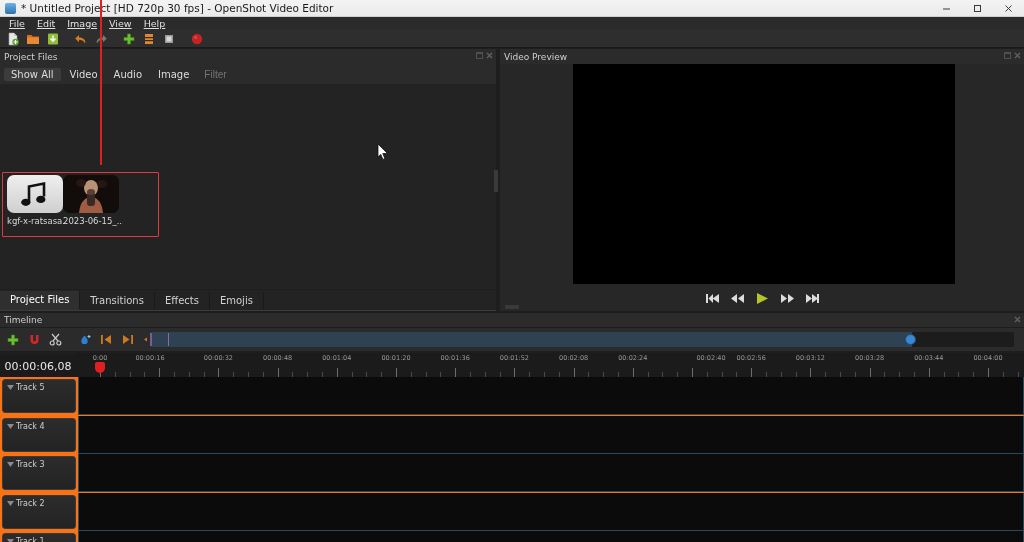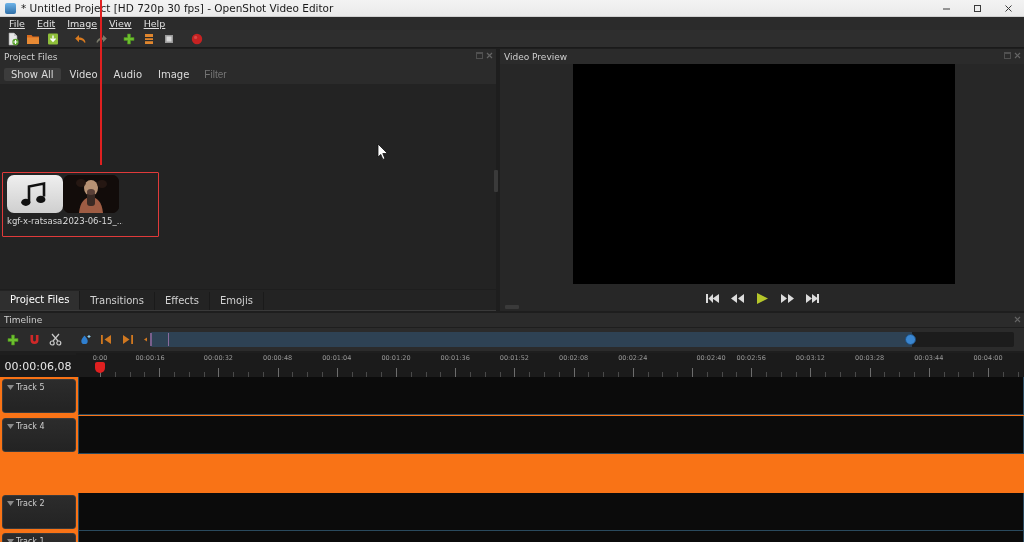--- a/index.html
+++ b/index.html
@@ -566,20 +566,29 @@
       </div>
       <div class="track" style="top: 38.6px; height: 41px; padding-left: 22px;">
         <div class="track-body"></div>
         <div class="track-head">
           <svg class="track-caret" width="7" height="5" viewBox="0 0 7 5">
             <path d="M0 0l3.5 5L7 0z" fill="#8a8a8a"></path>
           </svg>
           <div class="track-label">Track 4</div>
         </div>
       </div>
+      <div class="track" style="top: 77.2px; height: 38.6px;">
+        <div class="track-body"></div>
+        <div class="track-head">
+          <svg class="track-caret" width="7" height="5" viewBox="0 0 7 5">
+            <path d="M0 0l3.5 5L7 0z" fill="#8a8a8a"></path>
+          </svg>
+          <div class="track-label">Track 3</div>
+        </div>
+      </div>
       <div class="track" style="top: 115.8px; height: 38.6px; border-radius: 17px;">
         <div class="track-body"></div>
         <div class="track-head">
           <svg class="track-caret" width="7" height="5" viewBox="0 0 7 5">
             <path d="M0 0l3.5 5L7 0z" fill="#8a8a8a"></path>
           </svg>
           <div class="track-label">Track 2</div>
         </div>
       </div>
       <div class="track" style="top: 154.4px; height: 38.6px;">

